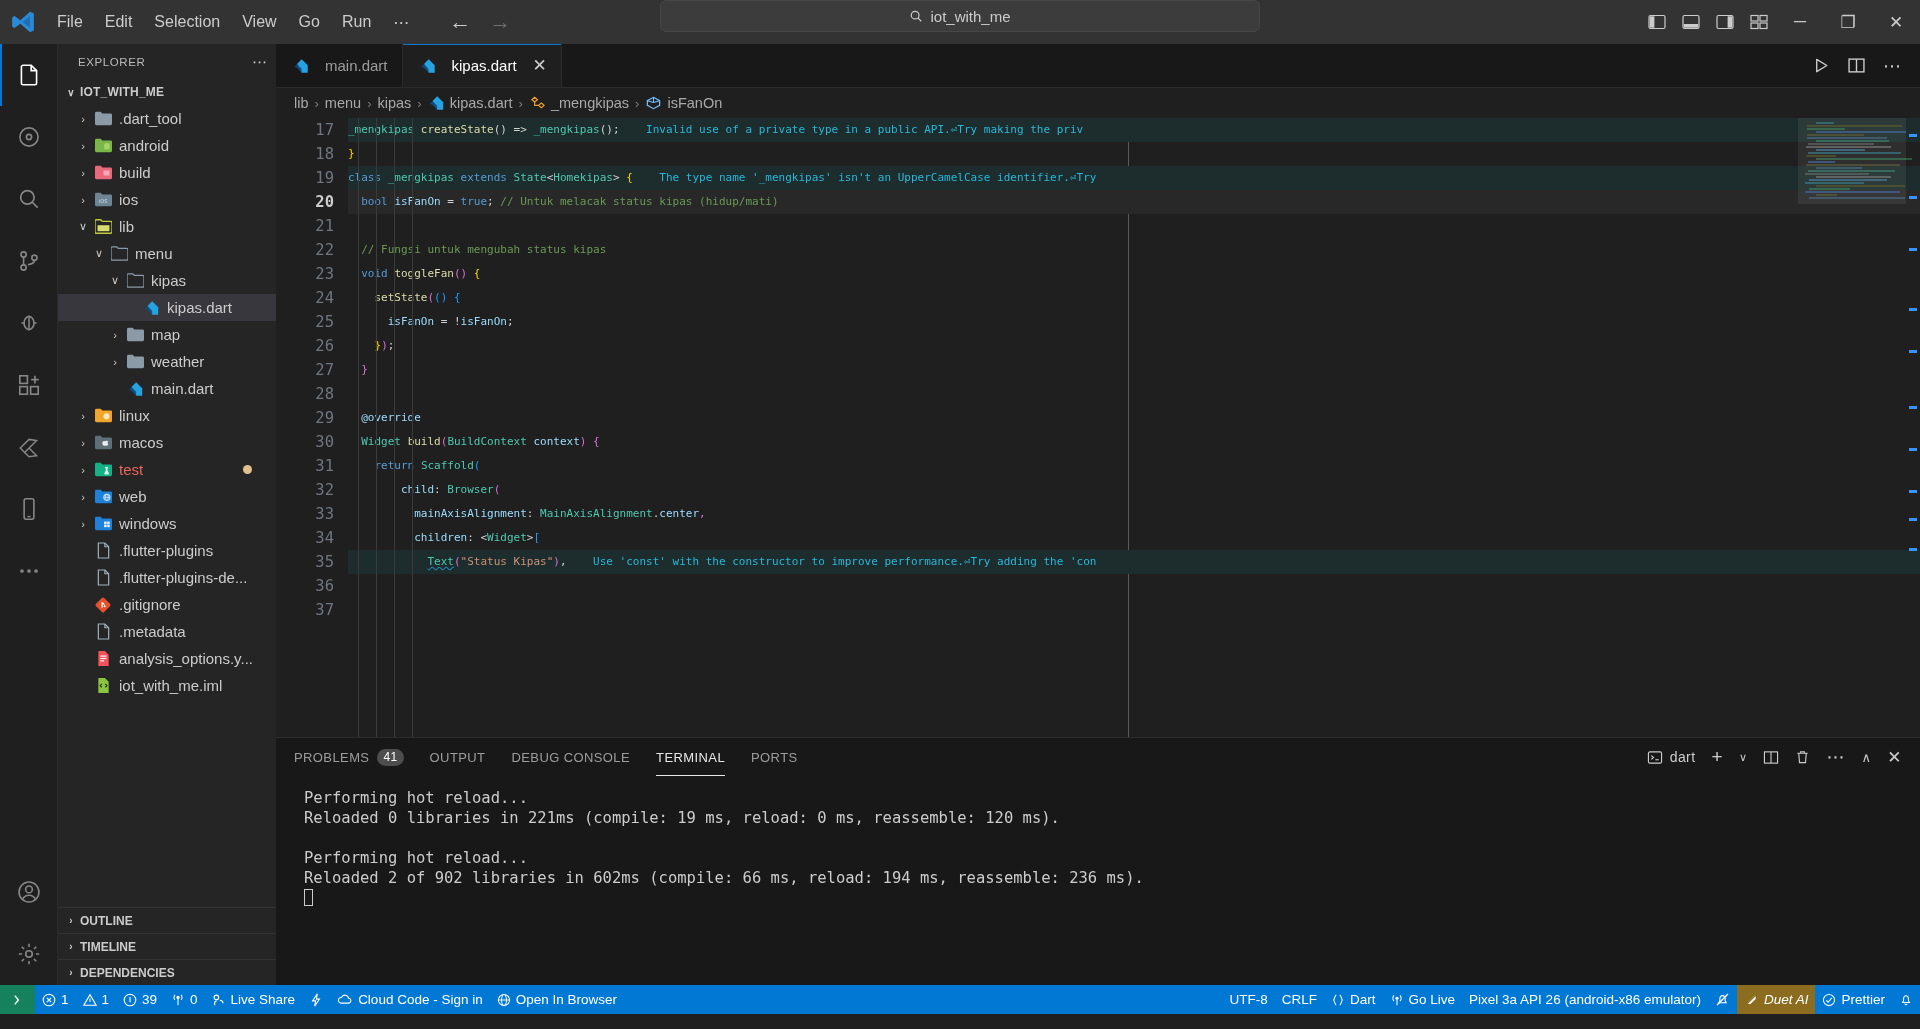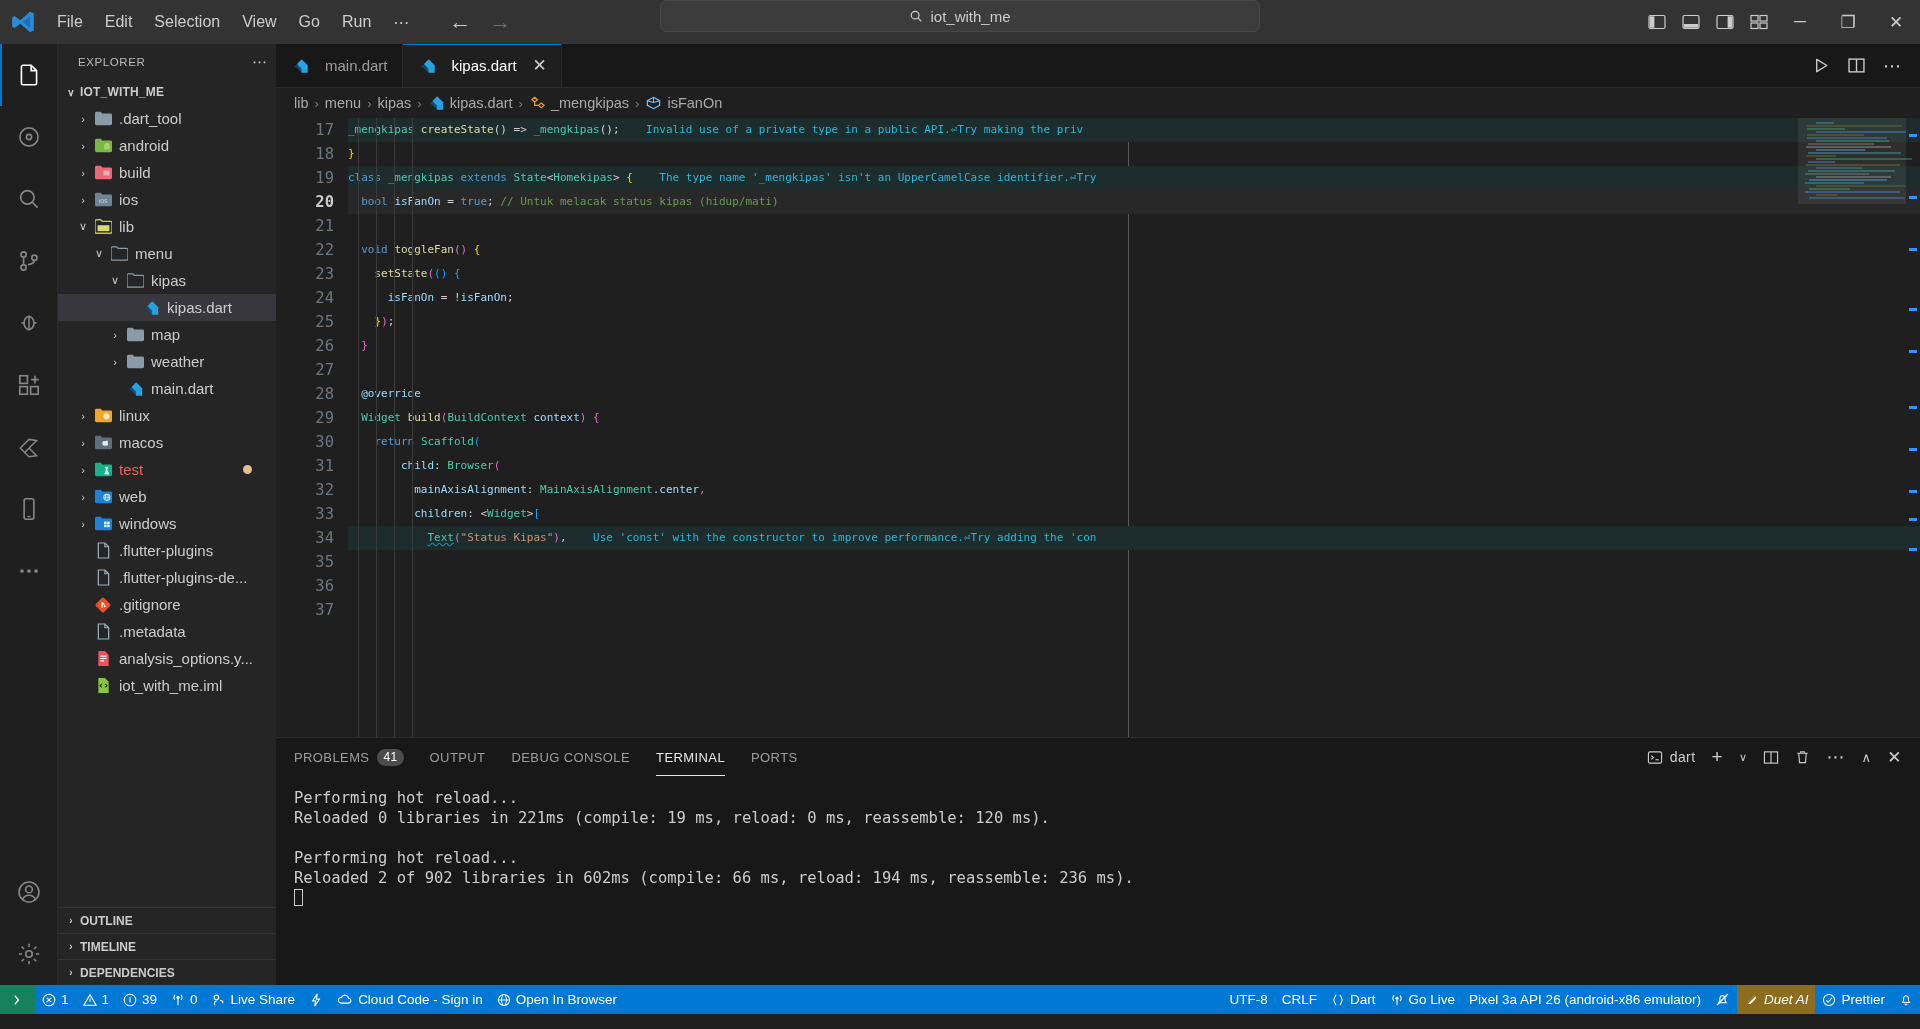--- a/index.html
+++ b/index.html
@@ -106,21 +106,21 @@
     position:relative; }
   .ptab.active { color:#e7e7e7; }
   .ptab.active:after { content:""; position:absolute; left:0; right:0; bottom:0; height:1px;
     background:#e7e7e7; }
   .pbadge { background:#4d4d4d; color:#fff; border-radius:11px; min-width:22px; height:17px;
     font-size:12px; display:flex; align-items:center; justify-content:center; padding:0 6px;
     font-family:"Liberation Sans",sans-serif; }
   .panel-actions { margin-left:auto; display:flex; align-items:center; gap:16px;
     padding-right:18px; color:#cccccc; font-size:15px; }
   .term-chip { display:flex; align-items:center; gap:7px; font-size:14px; color:#cccccc; }
-  .terminal { flex:1; padding:12px 0 0 18px; font-family:"DejaVu Sans Mono", monospace;
+  .terminal { flex:1; padding:12px 0 0 28px; font-family:"DejaVu Sans Mono", monospace;
     font-size:15.5px; color:#cccccc; line-height:20px; }
   .tline { white-space:pre; height:20px; }
   .cursor-block { display:inline-block; width:9px; height:17px; border:1px solid #cccccc;
     vertical-align:-3px; }
 
   
   .statusbar { height:29px; background:#0078d4; display:flex; align-items:center;
     font-size:13.5px; color:#ffffff; }
   .sb-left { display:flex; align-items:center; height:29px; }
   .sb-right { margin-left:auto; display:flex; align-items:center; height:29px; }
@@ -674,20 +674,21 @@
           <div>36</div>
           <div>37</div>
         </div>
       <div class="codecol" id="codecol">
         <div class="rulerline" style="left:780px;"></div>
       <div class="cline hlerr"><span class="kw-type">_mengkipas</span> <span class="fn">createState</span><span class="punc">()</span> <span class="op">=&gt;</span> <span class="kw-type">_mengkipas</span><span class="punc">();</span><span class="diag">    Invalid use of a private type in a public API.⏎Try making the priv</span></div>
           <div class="cline"><span class="punc-y">}</span></div>
           <div class="cline hlerr"><span class="kw">class</span> <span class="kw-type">_mengkipas</span> <span class="kw">extends</span> <span class="kw-type">State</span><span class="punc">&lt;</span><span class="kw-type">Homekipas</span><span class="punc">&gt;</span> <span class="punc-y">{</span><span class="diag">    The type name '_mengkipas' isn't an UpperCamelCase identifier.⏎Try</span></div>
           <div class="cline cur">  <span class="kw">bool</span> <span class="var">isFanOn</span> <span class="op">=</span> <span class="kw">true</span><span class="punc">;</span> <span class="cmt">// Untuk melacak status kipas (hidup/mati)</span></div>
           <div class="cline"></div>
+          <div class="cline">  <span class="cmt">// Fungsi untuk mengubah status kipas</span></div>
           <div class="cline">  <span class="kw">void</span> <span class="fn">toggleFan</span><span class="punc-p">()</span> <span class="punc-y">{</span></div>
           <div class="cline">    <span class="fn">setState</span><span class="punc-p">(</span><span class="punc-b">()</span> <span class="punc-b">{</span></div>
           <div class="cline">      <span class="var">isFanOn</span> <span class="op">=</span> <span class="op">!</span><span class="var">isFanOn</span><span class="punc">;</span></div>
           <div class="cline">    <span class="punc-y">}</span><span class="punc-p">)</span><span class="punc">;</span></div>
           <div class="cline">  <span class="punc-p">}</span></div>
           <div class="cline"></div>
           <div class="cline">  <span class="ann">@override</span></div>
           <div class="cline">  <span class="kw-type">Widget</span> <span class="fn">build</span><span class="punc-p">(</span><span class="kw-type">BuildContext</span> <span class="var">context</span><span class="punc-p">)</span> <span class="punc-p">{</span></div>
           <div class="cline">    <span class="kw">return</span> <span class="kw-type">Scaffold</span><span class="punc-b">(</span></div>
           <div class="cline">        <span class="var">child</span><span class="punc">:</span> <span class="kw-type">Browser</span><span class="punc-p">(</span></div>

